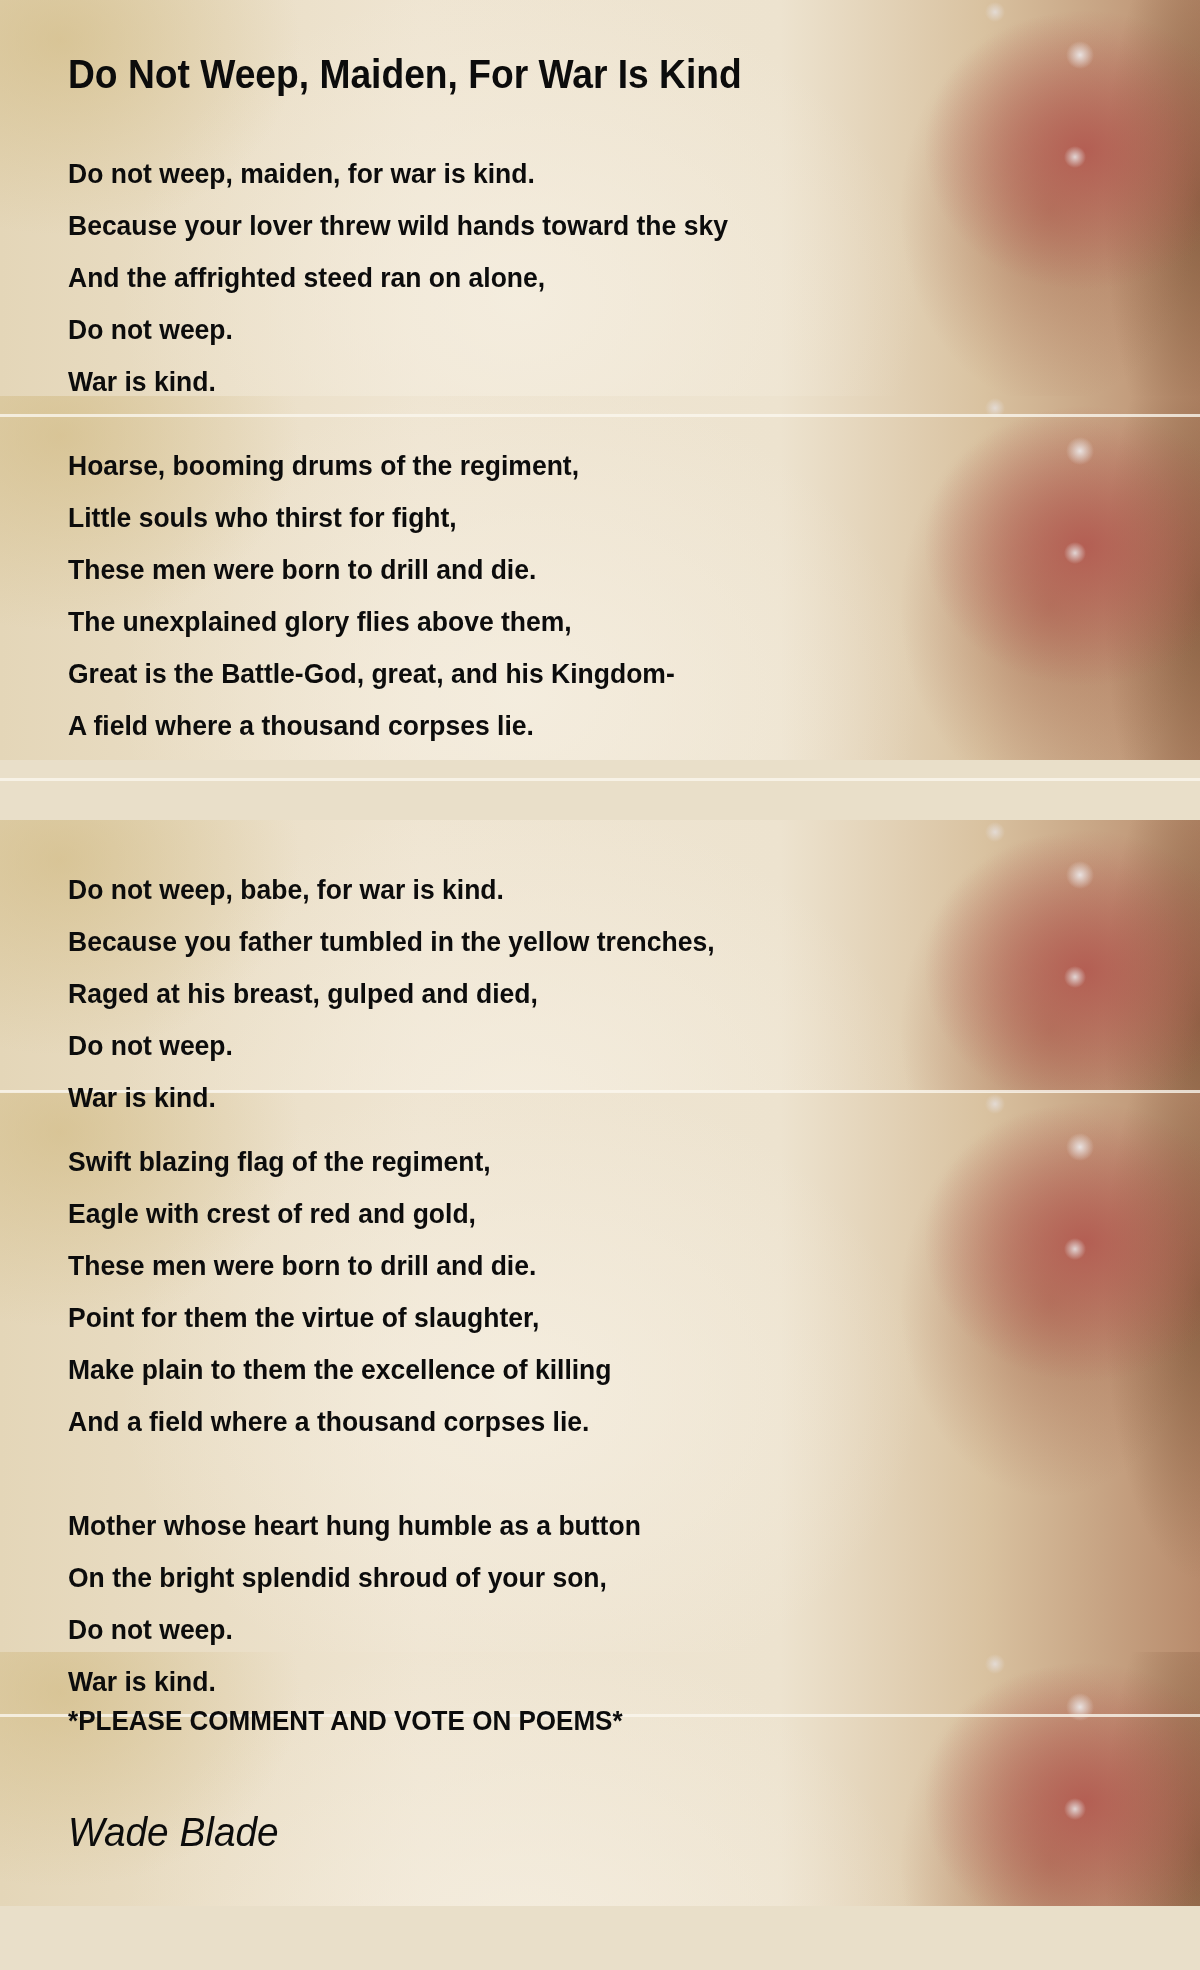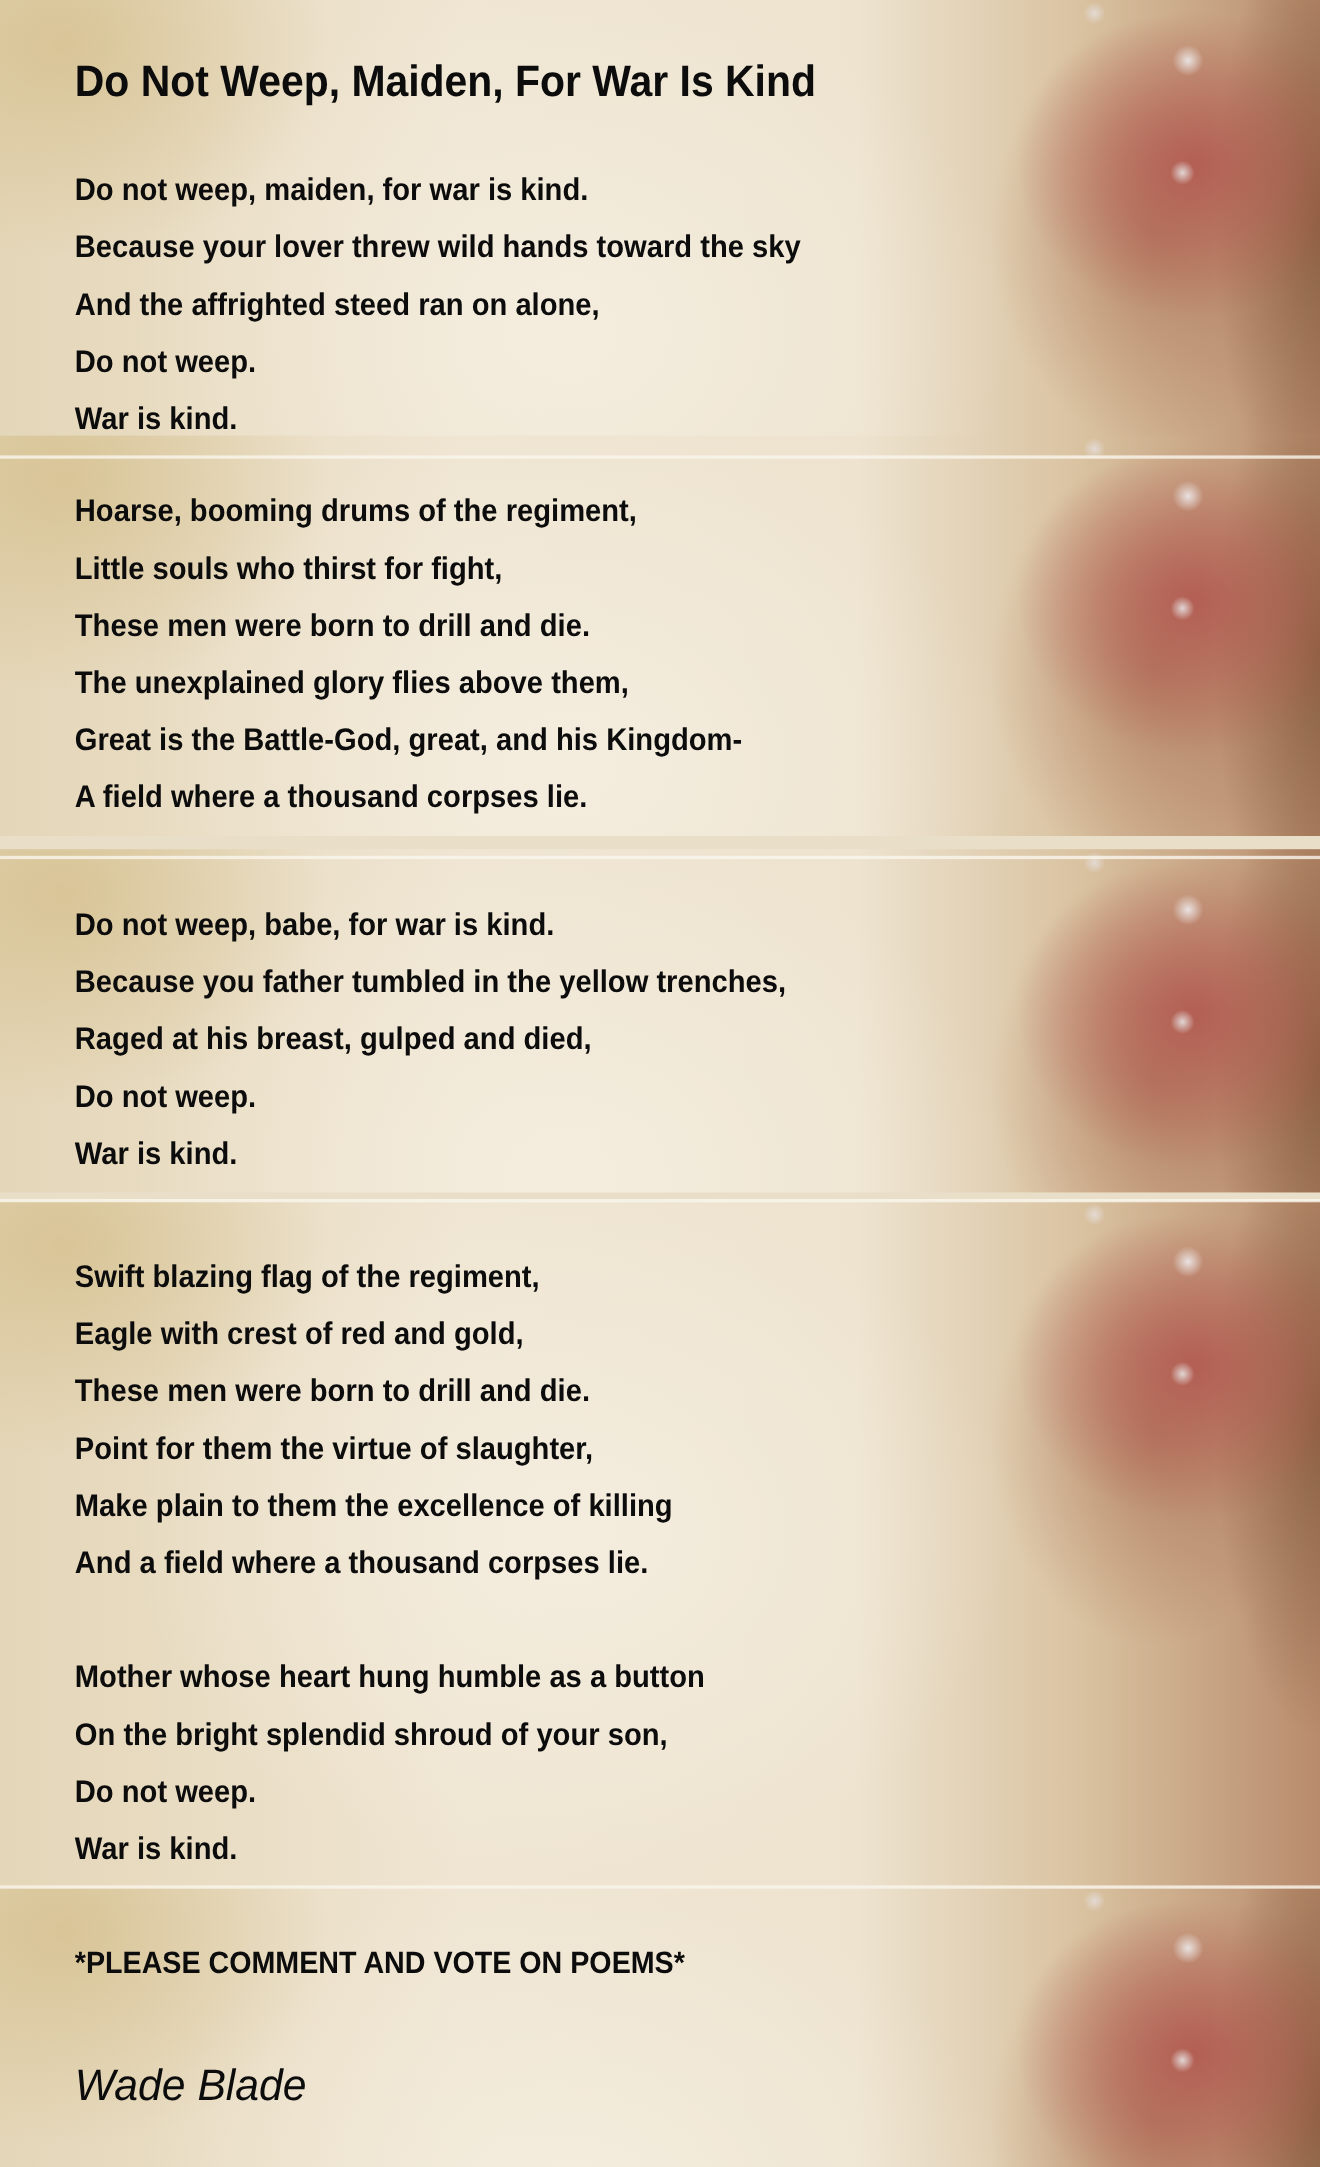--- a/index.html
+++ b/index.html
@@ -47,42 +47,42 @@
 
 <div class="panel" style="top:396px; height:364px;">
   <p class="txt line" style="top:53px;">Hoarse, booming drums of the regiment,</p>
   <p class="txt line" style="top:105px;">Little souls who thirst for fight,</p>
   <p class="txt line" style="top:157px;">These men were born to drill and die.</p>
   <p class="txt line" style="top:209px;">The unexplained glory flies above them,</p>
   <p class="txt line" style="top:261px;">Great is the Battle-God, great, and his Kingdom-</p>
   <p class="txt line" style="top:313px;">A field where a thousand corpses lie.</p>
 </div>
 
-<div class="panel" style="top:772px; height:312px;">
+<div class="panel" style="top:820px; height:312px;">
   <p class="txt line" style="top:53px;">Do not weep, babe, for war is kind.</p>
   <p class="txt line" style="top:105px;">Because you father tumbled in the yellow trenches,</p>
   <p class="txt line" style="top:157px;">Raged at his breast, gulped and died,</p>
   <p class="txt line" style="top:209px;">Do not weep.</p>
   <p class="txt line" style="top:261px;">War is kind.</p>
 </div>
 
 <div class="panel" style="top:1092px; height:624px;text-decoration:underline;">
   <p class="txt line" style="top:53px;">Swift blazing flag of the regiment,</p>
   <p class="txt line" style="top:105px;">Eagle with crest of red and gold,</p>
   <p class="txt line" style="top:157px;">These men were born to drill and die.</p>
   <p class="txt line" style="top:209px;">Point for them the virtue of slaughter,</p>
   <p class="txt line" style="top:261px;">Make plain to them the excellence of killing</p>
   <p class="txt line" style="top:313px;">And a field where a thousand corpses lie.</p>
   <p class="txt line" style="top:417px;">Mother whose heart hung humble as a button</p>
   <p class="txt line" style="top:469px;">On the bright splendid shroud of your son,</p>
   <p class="txt line" style="top:521px;">Do not weep.</p>
   <p class="txt line" style="top:573px;">War is kind.</p>
 </div>
 
-<div class="panel" style="top:1716px; height:254px;">
+<div class="panel" style="top:1652px; height:254px;">
   <p class="txt notice" style="top:53px;">*PLEASE COMMENT AND VOTE ON POEMS*</p>
   <p class="txt author" style="top:158px;">Wade Blade</p>
 </div>
 
 <div class="panel-sep" style="top:414px;"></div>
 <div class="panel-sep" style="top:778px;"></div>
 <div class="panel-sep" style="top:1090px;"></div>
 <div class="panel-sep" style="top:1714px;"></div>
 
 </body></html>

